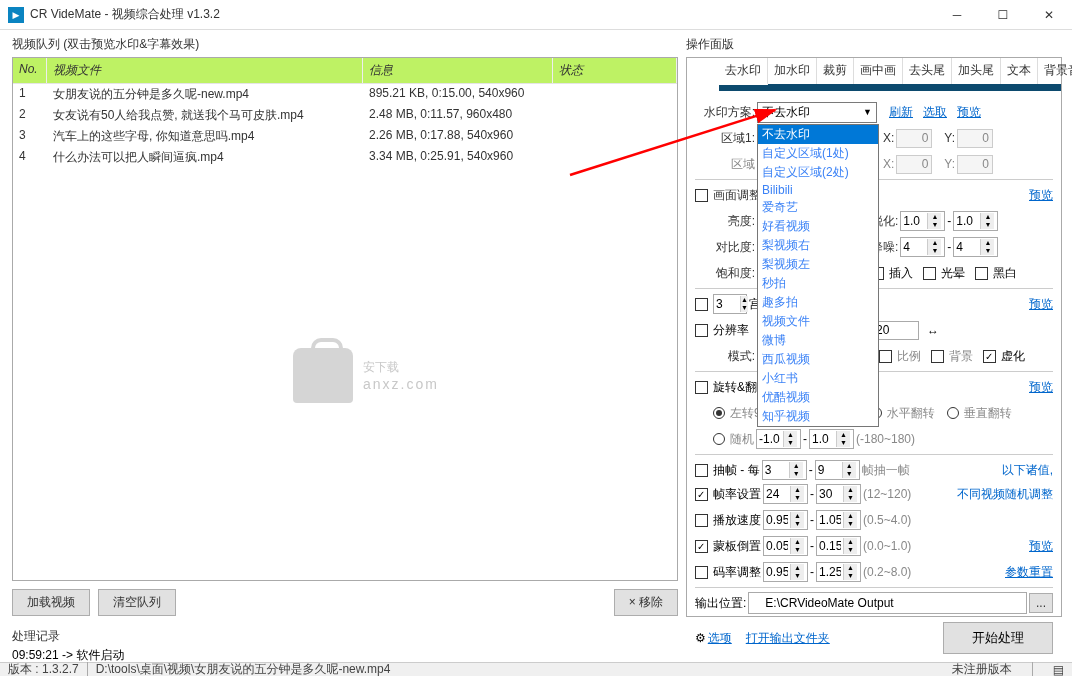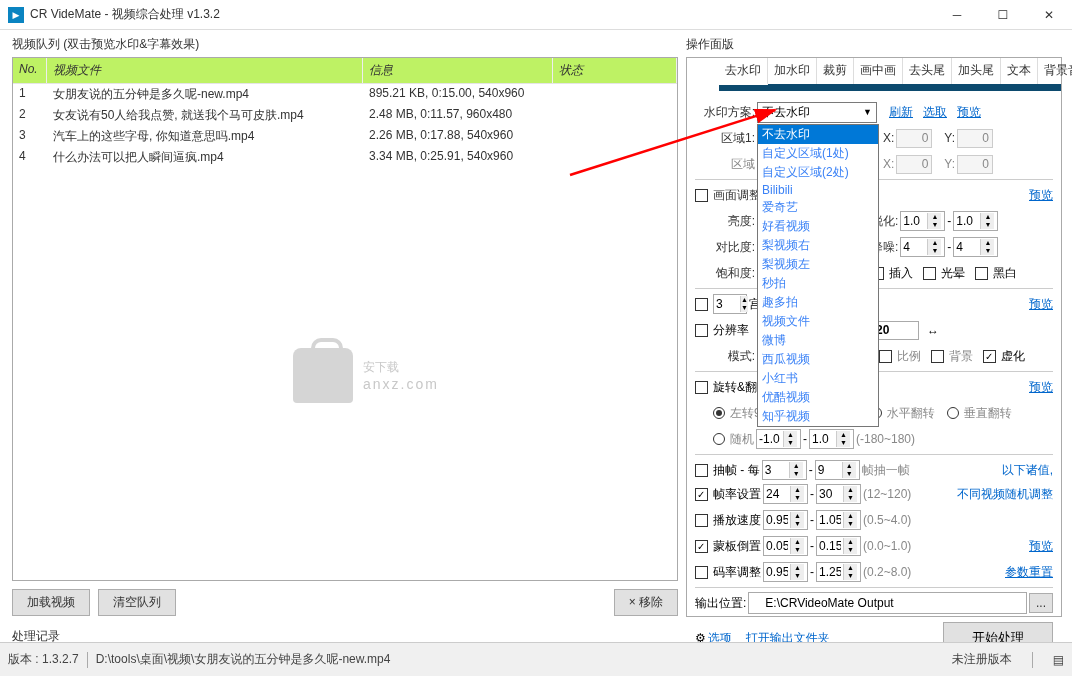--- a/index.html
+++ b/index.html
@@ -18,21 +18,21 @@
 .list-header .col { padding: 4px 6px; border-right: 1px solid #eee; color: #333; }
 .col-no { width: 34px; }
 .col-file { width: 316px; }
 .col-info { width: 190px; }
 .col-status { flex: 1; }
 .list-row { display: flex; padding: 1px 0;}
 .list-row .cell { padding: 1px 6px; color: #333; white-space: nowrap; overflow: hidden; }
 .left-buttons { display:flex; gap:8px; padding:8px 0;}
 .btn { border: 1px solid #adadad; background: #e1e1e1; padding: 4px 14px; color: #333; }
 .log-box { border-top: 0; padding: 2px 0 6px 12px;}
-.statusbar { position:absolute; bottom:0; left:0; right:0; height: 34px; border-top: 1px solid #ccc; display: flex; align-items: center; padding: 0 8px; color:#444; background:#f0f0f0;}
+.statusbar { position:absolute; bottom:0; left:0; right:0; height: 14px; border-top: 1px solid #ccc; display: flex; align-items: center; padding: 0 8px; color:#444; background:#f0f0f0;}
 .statusbar .sb-right { margin-left:auto; display:flex; align-items:center; gap:12px;}
 .sb-sep{border-left:1px solid #aaa;height:16px;margin:0 8px;}
 
 .panel-box { border: 1px solid #aaa; height: 560px; margin-top: 2px; position:relative;}
 .tabs { display: flex; border-bottom: 7px solid #0c4a6e; background:#fff;margin-left:32px;}
 .tab { padding: 4px 6px; border-right: 1px solid #ddd; color: #333; white-space:nowrap;}
 .tab.active { border-bottom: 2px solid #fff; margin-bottom:-1px; background:#fff;}
 
 .form-area { padding: 6px 8px; position:relative; }
 .row { display: flex; align-items: center; margin: 4px 0; gap: 2px; min-height:22px;}
@@ -262,21 +262,21 @@
           <span>宫</span>
           <span style="flex:1"></span>
           <span class="link u">预览</span>
         </div>
         <div class="row">
           <span class="chk"></span>
           <span>分辨率</span>
           <span style="width:4px"></span>
           <span>自</span>
           <span style="width:100px"></span>
-          <input style="width: 46px; border: 1px solid rgb(170, 170, 170); height: 19px; padding: 0px 2px; font-weight: bold;" value="20">
+          <input style="width: 46px; border: 1px solid rgb(170, 170, 170); height: 19px; padding: 0px 2px;" value="20">
           <span style="width:4px"></span>
             <span>↔</span>
         </div>
         <div class="row">
           <div class="lbl">模式:</div>
             <span style="width:120px"></span>
           <span class="chk"></span>
             <span class="gray">比例</span>
           <span style="width:6px"></span>
           <span class="chk"></span>

